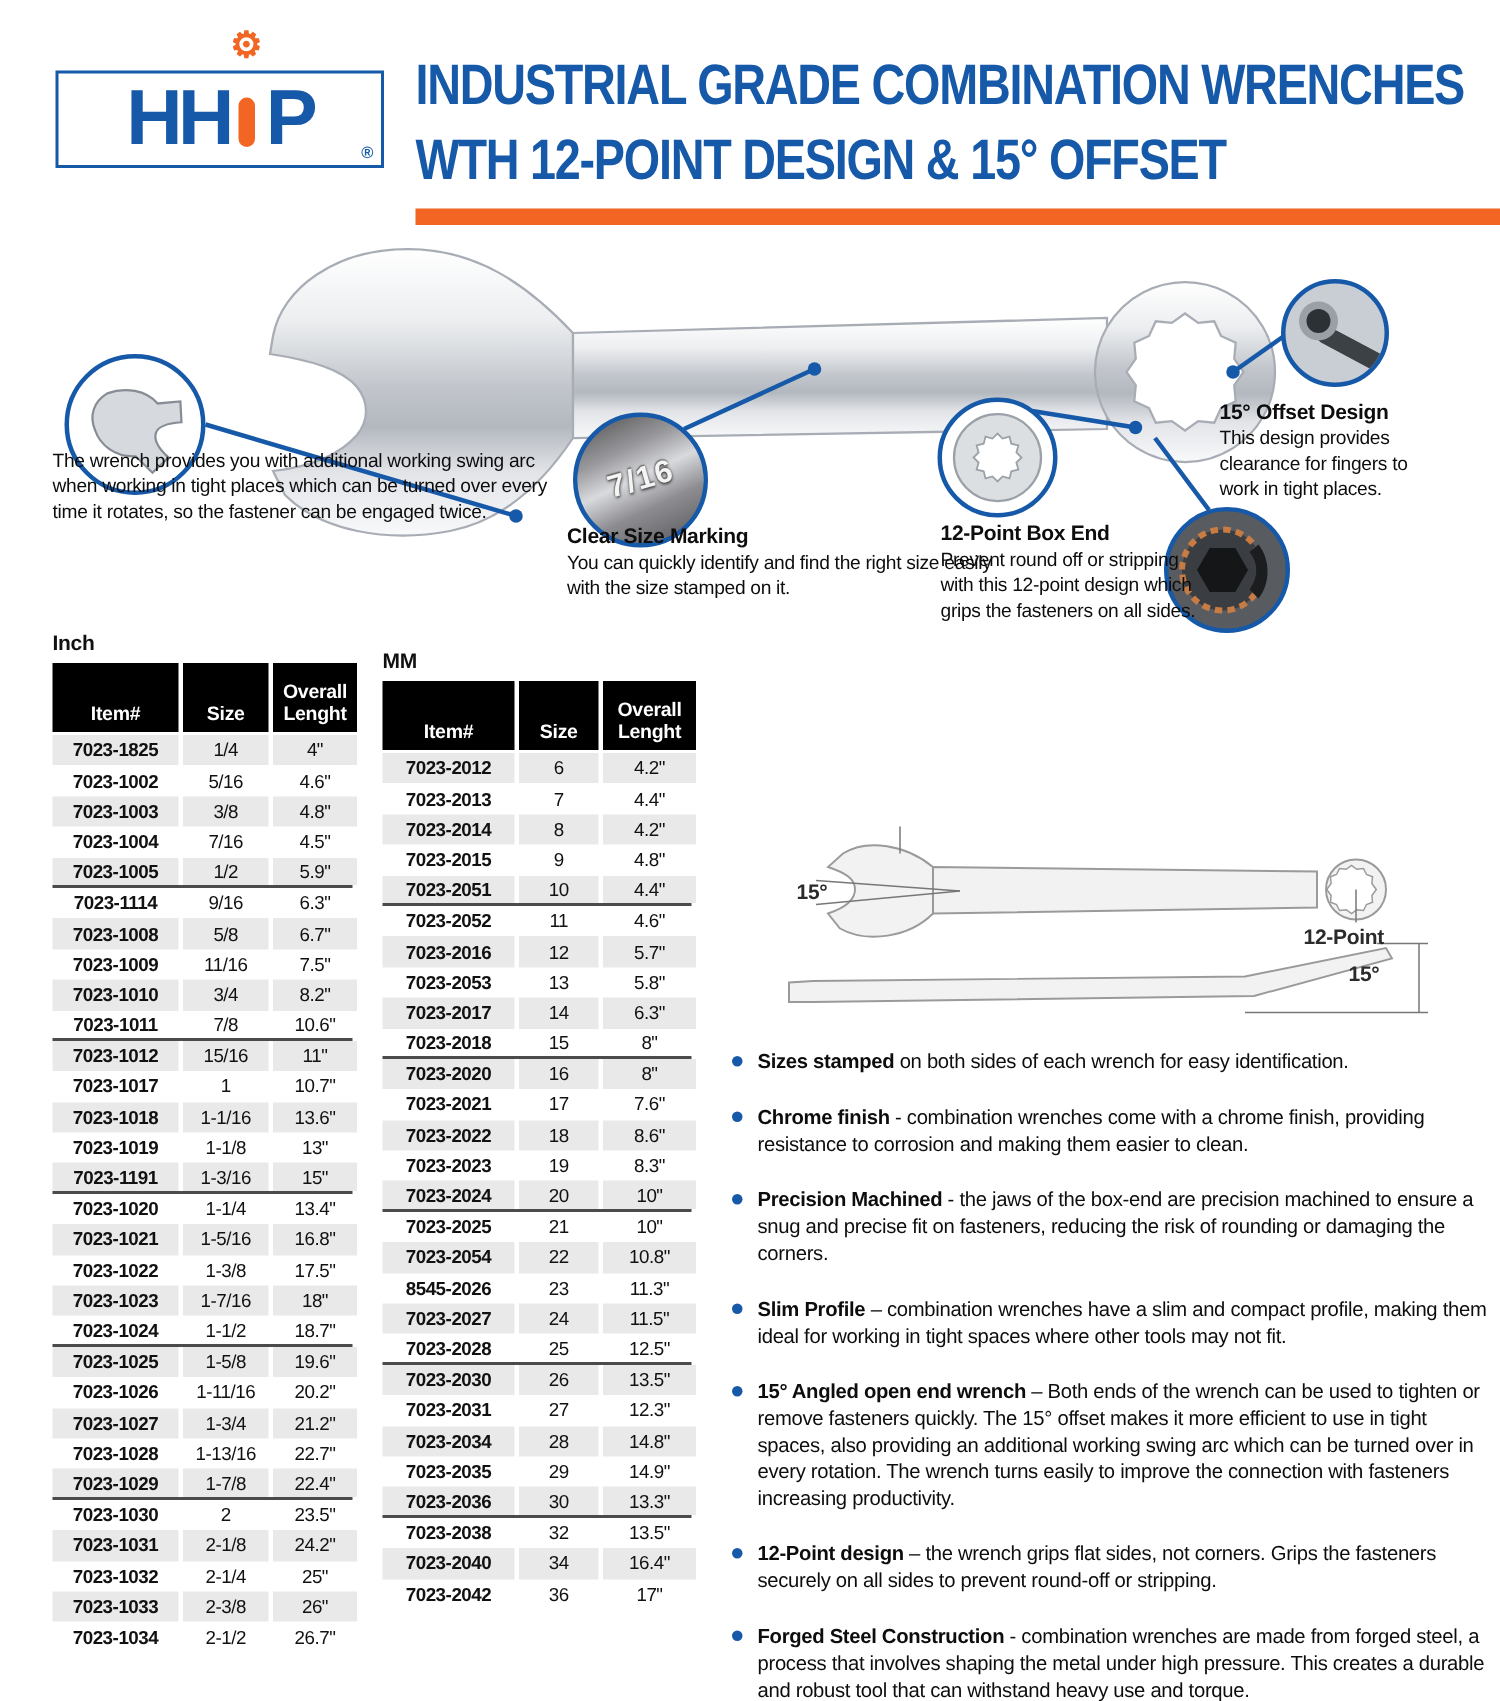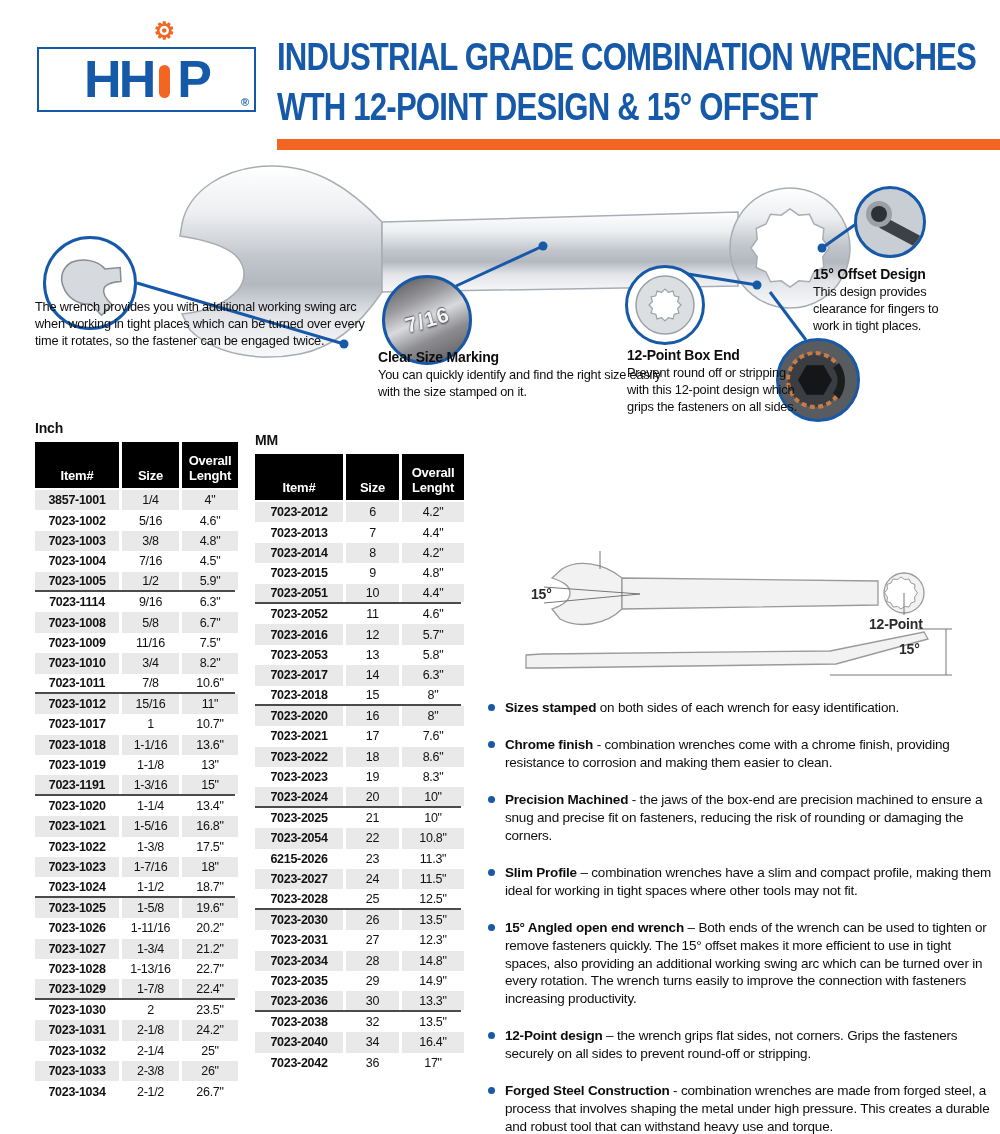--- a/index.html
+++ b/index.html
@@ -184,21 +184,21 @@
 
   <div class="table-block" id="tb-inch">
     <div class="table-label">Inch</div>
     <div class="thead">
       <div class="hcell">Item#</div>
       <div class="hcell">Size</div>
       <div class="hcell">Overall Lenght</div>
     </div>
     <div class="tbody">
         <div class="trow alt">
-          <div class="cell c0">3857-1001</div>
+          <div class="cell c0">7023-1825</div>
           <div class="cell c1">1/4</div>
           <div class="cell c2">4"</div>
         </div>
         <div class="trow">
           <div class="cell c0">7023-1002</div>
           <div class="cell c1">5/16</div>
           <div class="cell c2">4.6"</div>
         </div>
         <div class="trow alt">
           <div class="cell c0">7023-1003</div>
@@ -429,21 +429,21 @@
           <div class="cell c0">7023-2025</div>
           <div class="cell c1">21</div>
           <div class="cell c2">10"</div>
         </div>
         <div class="trow alt">
           <div class="cell c0">7023-2054</div>
           <div class="cell c1">22</div>
           <div class="cell c2">10.8"</div>
         </div>
         <div class="trow">
-          <div class="cell c0">6215-2026</div>
+          <div class="cell c0">8545-2026</div>
           <div class="cell c1">23</div>
           <div class="cell c2">11.3"</div>
         </div>
         <div class="trow alt">
           <div class="cell c0">7023-2027</div>
           <div class="cell c1">24</div>
           <div class="cell c2">11.5"</div>
         </div>
         <div class="trow sep">
           <div class="cell c0">7023-2028</div>

